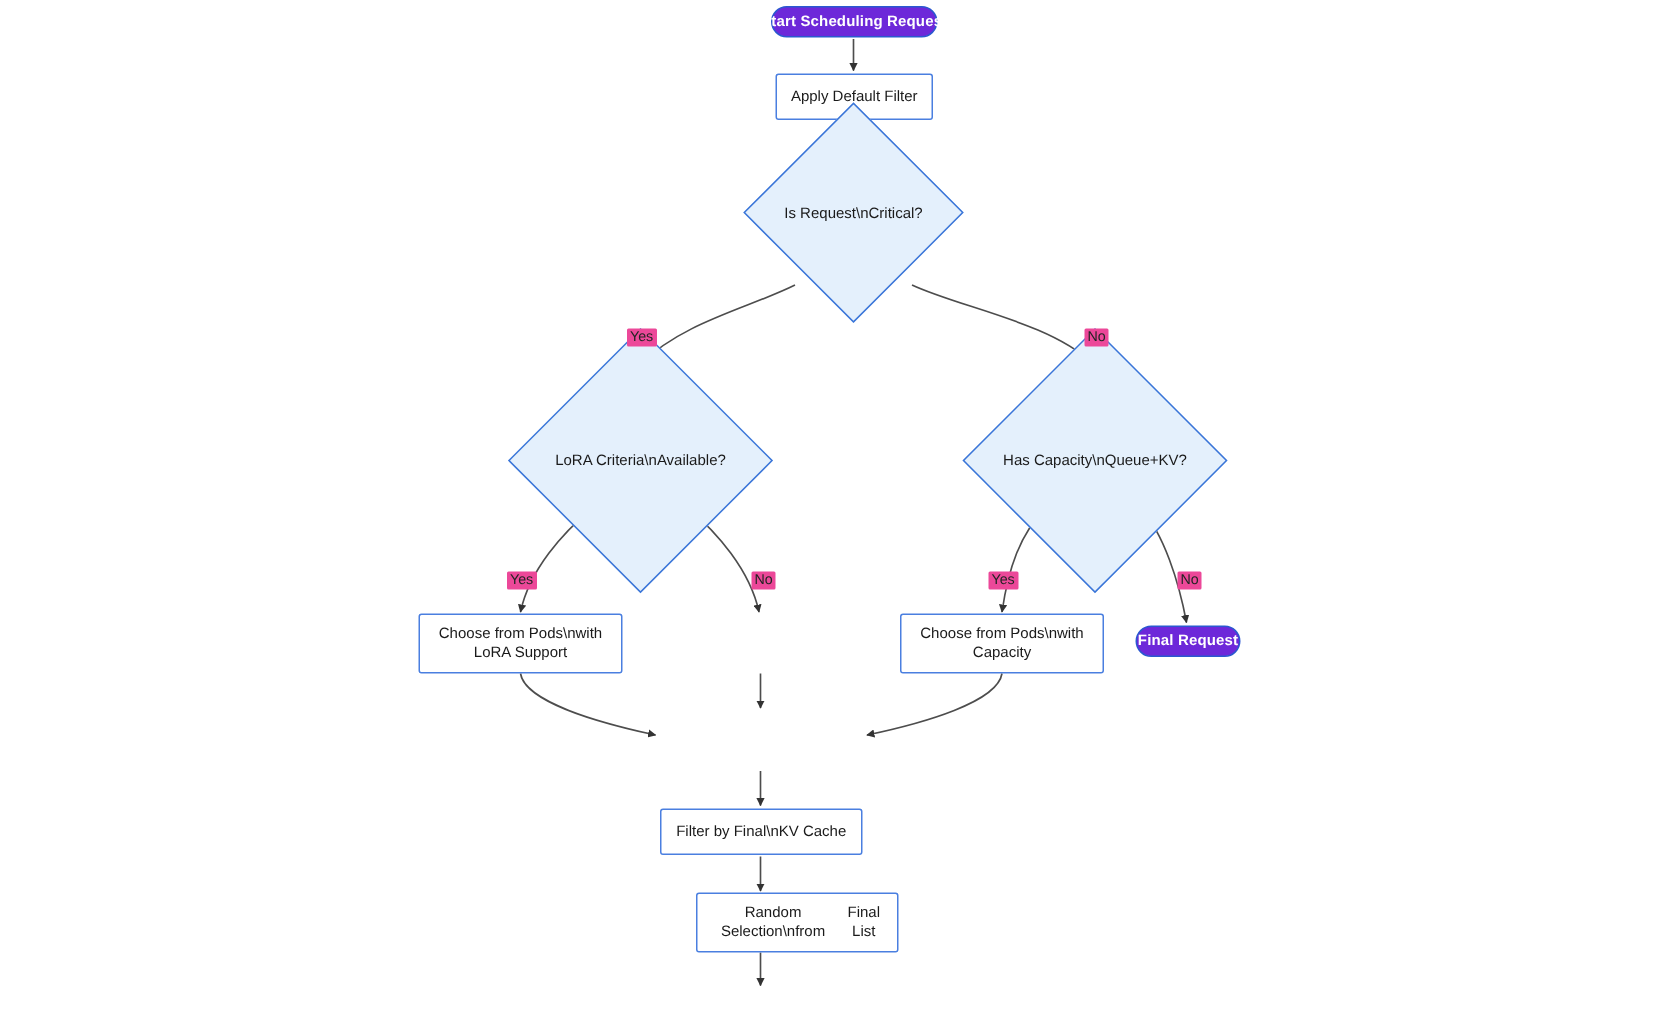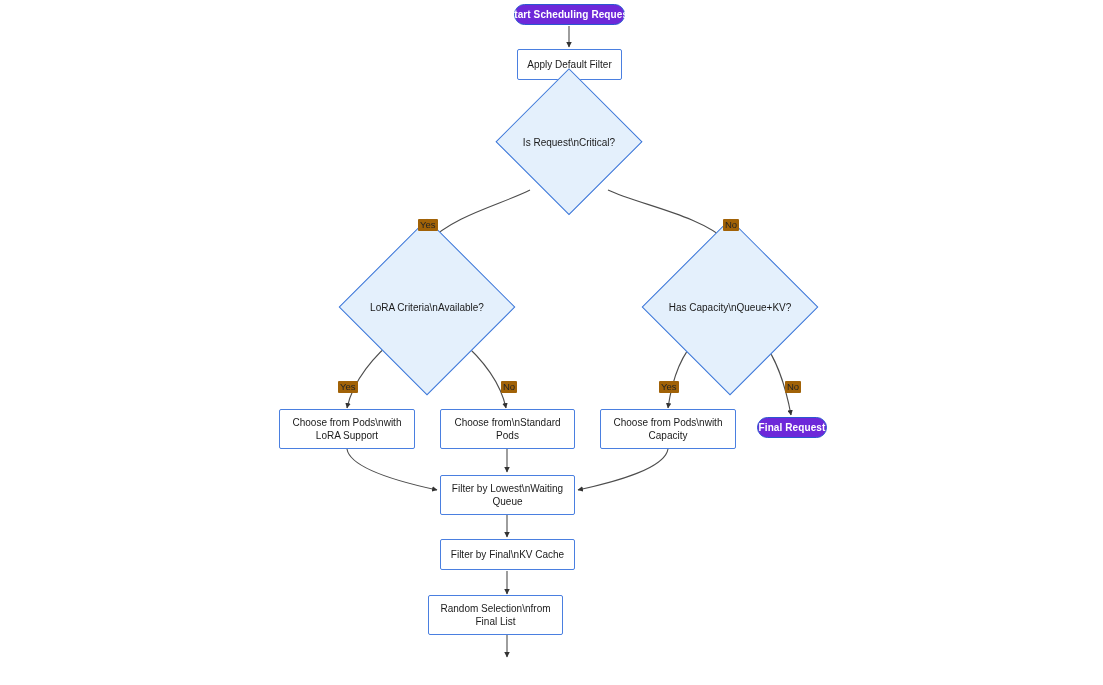--- a/index.html
+++ b/index.html
@@ -80,21 +80,21 @@
     z-index: 2;
     font-size: 10px;
     line-height: 1.3;
     color: #1a1a1a;
     white-space: nowrap;
   }
   .edge-label {
     position: absolute;
     font-size: 9.5px;
     color: #242424;
-    background: #a16207;
+    background: #ec4899;
     padding: 0px 2px;
     line-height: 1.25;
     white-space: nowrap;
     border-radius: 1px;
   }
   .line-a, .line-b { display: block; }
 </style>
 </head>
 <body>
 
@@ -168,44 +168,36 @@
   <div class="edge-label" style="left:501px; top:381px;">No</div>
 
   <div class="edge-label" style="left:659px; top:381px;">Yes</div>
   <div class="edge-label" style="left:785px; top:381px;">No</div>
 
   <div class="node node-process" style="left:279px; top:409px; width:136px; height:40px; flex-direction:column;">
     <span class="line-a">Choose from Pods\nwith</span>
     <span class="line-b">LoRA Support</span>
   </div>
 
-  <div class="node node-process" style="left:440px; top:409px; width:135px; height:40px; flex-direction:column;">
-    <span class="line-a">Choose from\nStandard</span>
-    <span class="line-b">Pods</span>
-  </div>
 
   <div class="node node-process" style="left:600px; top:409px; width:136px; height:40px; flex-direction:column;">
     <span class="line-a">Choose from Pods\nwith</span>
     <span class="line-b">Capacity</span>
   </div>
 
   <div class="node node-terminal" style="left:757px; top:417px; width:70px; height:21px;">
     <span>Final Request</span>
   </div>
 
-  <div class="node node-process" style="left:440px; top:475px; width:135px; height:40px; flex-direction:column;">
-    <span class="line-a">Filter by Lowest\nWaiting</span>
-    <span class="line-b">Queue</span>
-  </div>
 
   <div class="node node-process" style="left:440px; top:539px; width:135px; height:31px;">
     <span>Filter by Final\nKV Cache</span>
   </div>
 
-  <div class="node node-process" style="left:428px; top:595px; width:135px; height:40px; flex-direction:column;">
+  <div class="node node-process" style="left:464px; top:595px; width:135px; height:40px; flex-direction:row;">
     <span class="line-a">Random Selection\nfrom</span>
     <span class="line-b">Final List</span>
   </div>
 
   <div class="node node-terminal" style="left:493px; top:692px; width:45px; height:21px;">
     <span>End</span>
   </div>
 
 </div>
 

